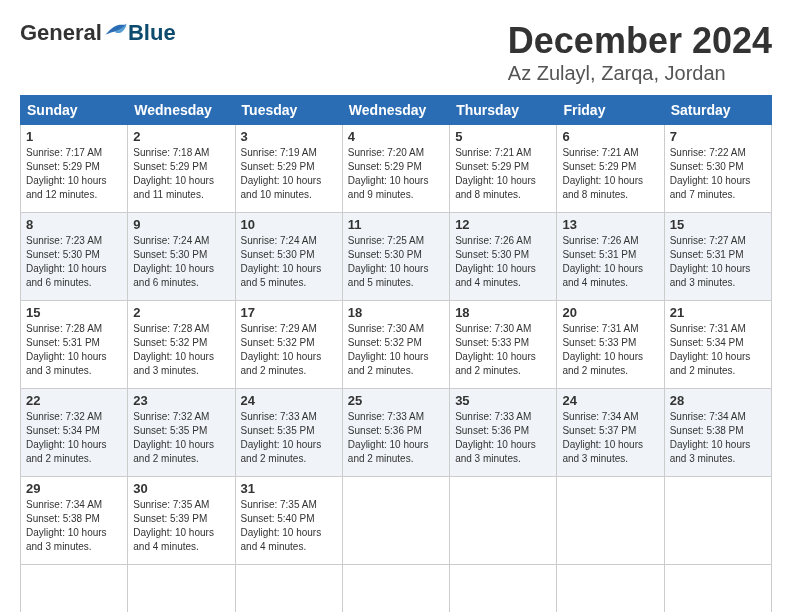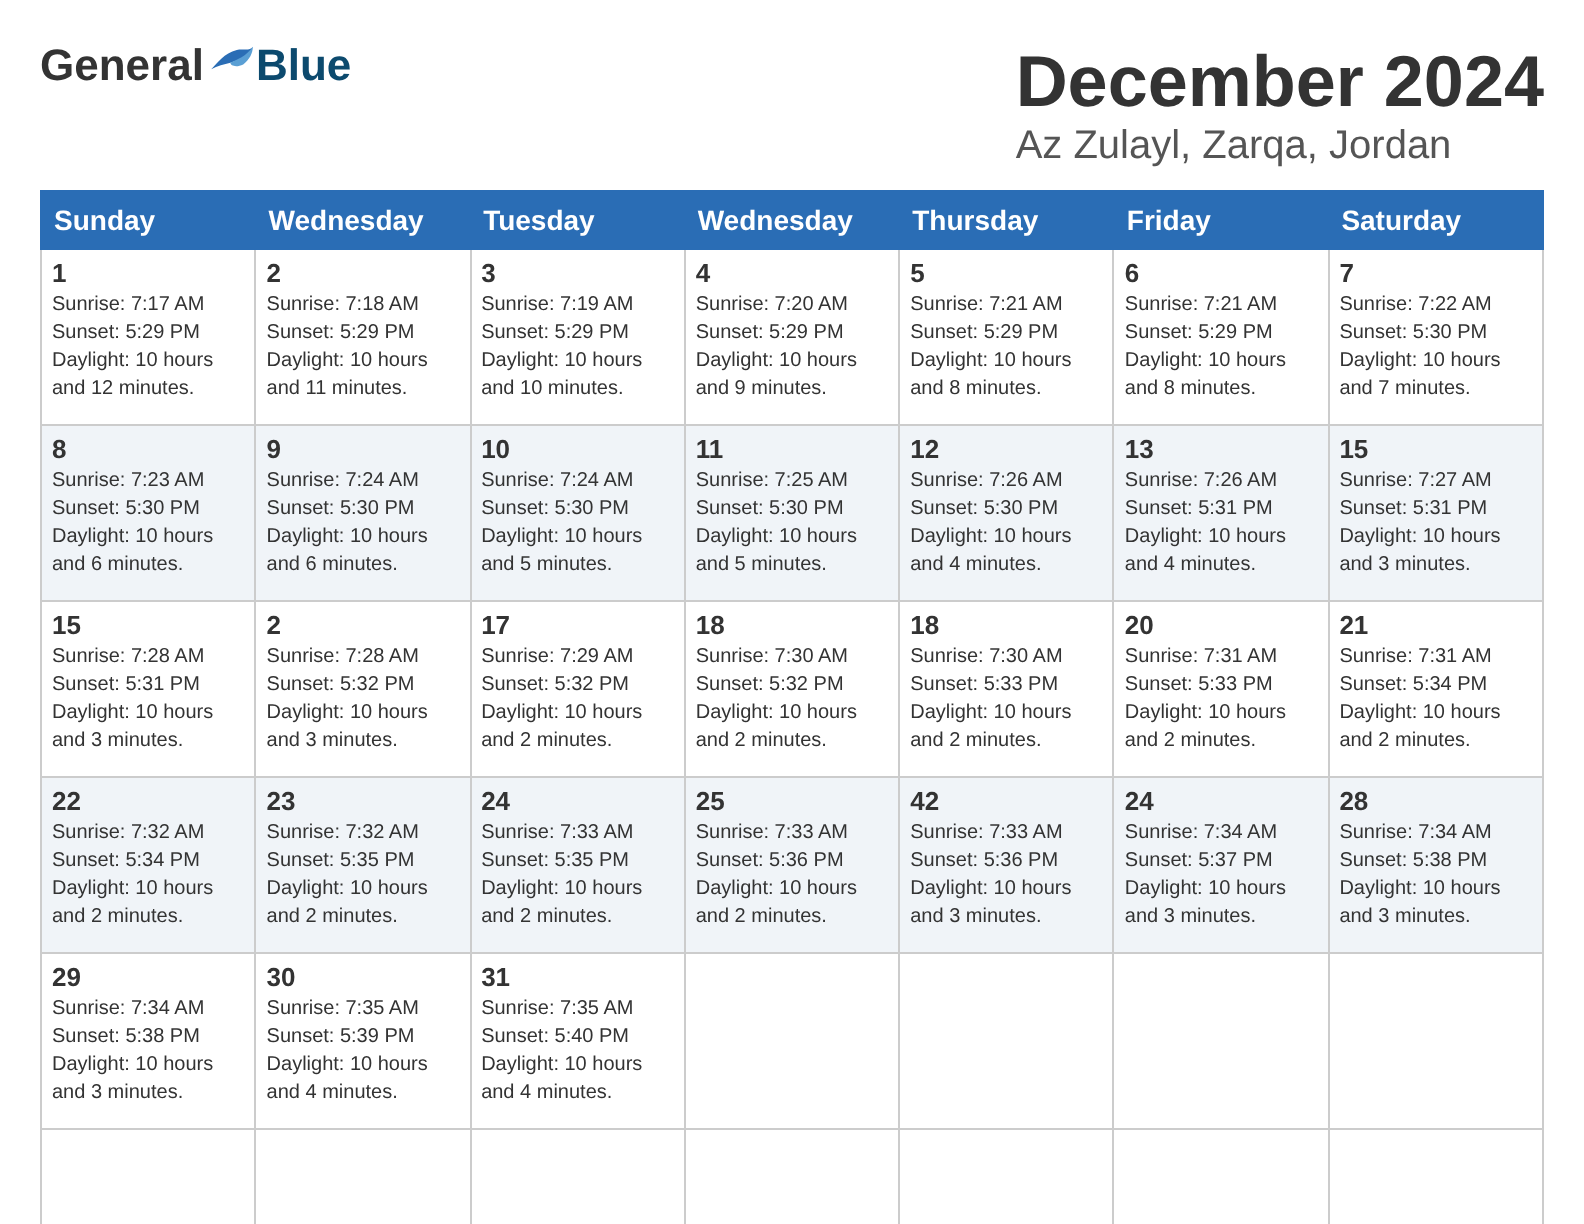--- a/index.html
+++ b/index.html
@@ -222,21 +222,21 @@
           </td>
           <td>
             <span class="day-num">24</span>
             <div class="day-info">Sunrise: 7:33 AM<br>Sunset: 5:35 PM<br>Daylight: 10 hours and 2 minutes.</div>
           </td>
           <td>
             <span class="day-num">25</span>
             <div class="day-info">Sunrise: 7:33 AM<br>Sunset: 5:36 PM<br>Daylight: 10 hours and 2 minutes.</div>
           </td>
           <td>
-            <span class="day-num">42</span>
+            <span class="day-num">35</span>
             <div class="day-info">Sunrise: 7:33 AM<br>Sunset: 5:36 PM<br>Daylight: 10 hours and 3 minutes.</div>
           </td>
           <td>
             <span class="day-num">24</span>
             <div class="day-info">Sunrise: 7:34 AM<br>Sunset: 5:37 PM<br>Daylight: 10 hours and 3 minutes.</div>
           </td>
           <td>
             <span class="day-num">28</span>
             <div class="day-info">Sunrise: 7:34 AM<br>Sunset: 5:38 PM<br>Daylight: 10 hours and 3 minutes.</div>
           </td>

